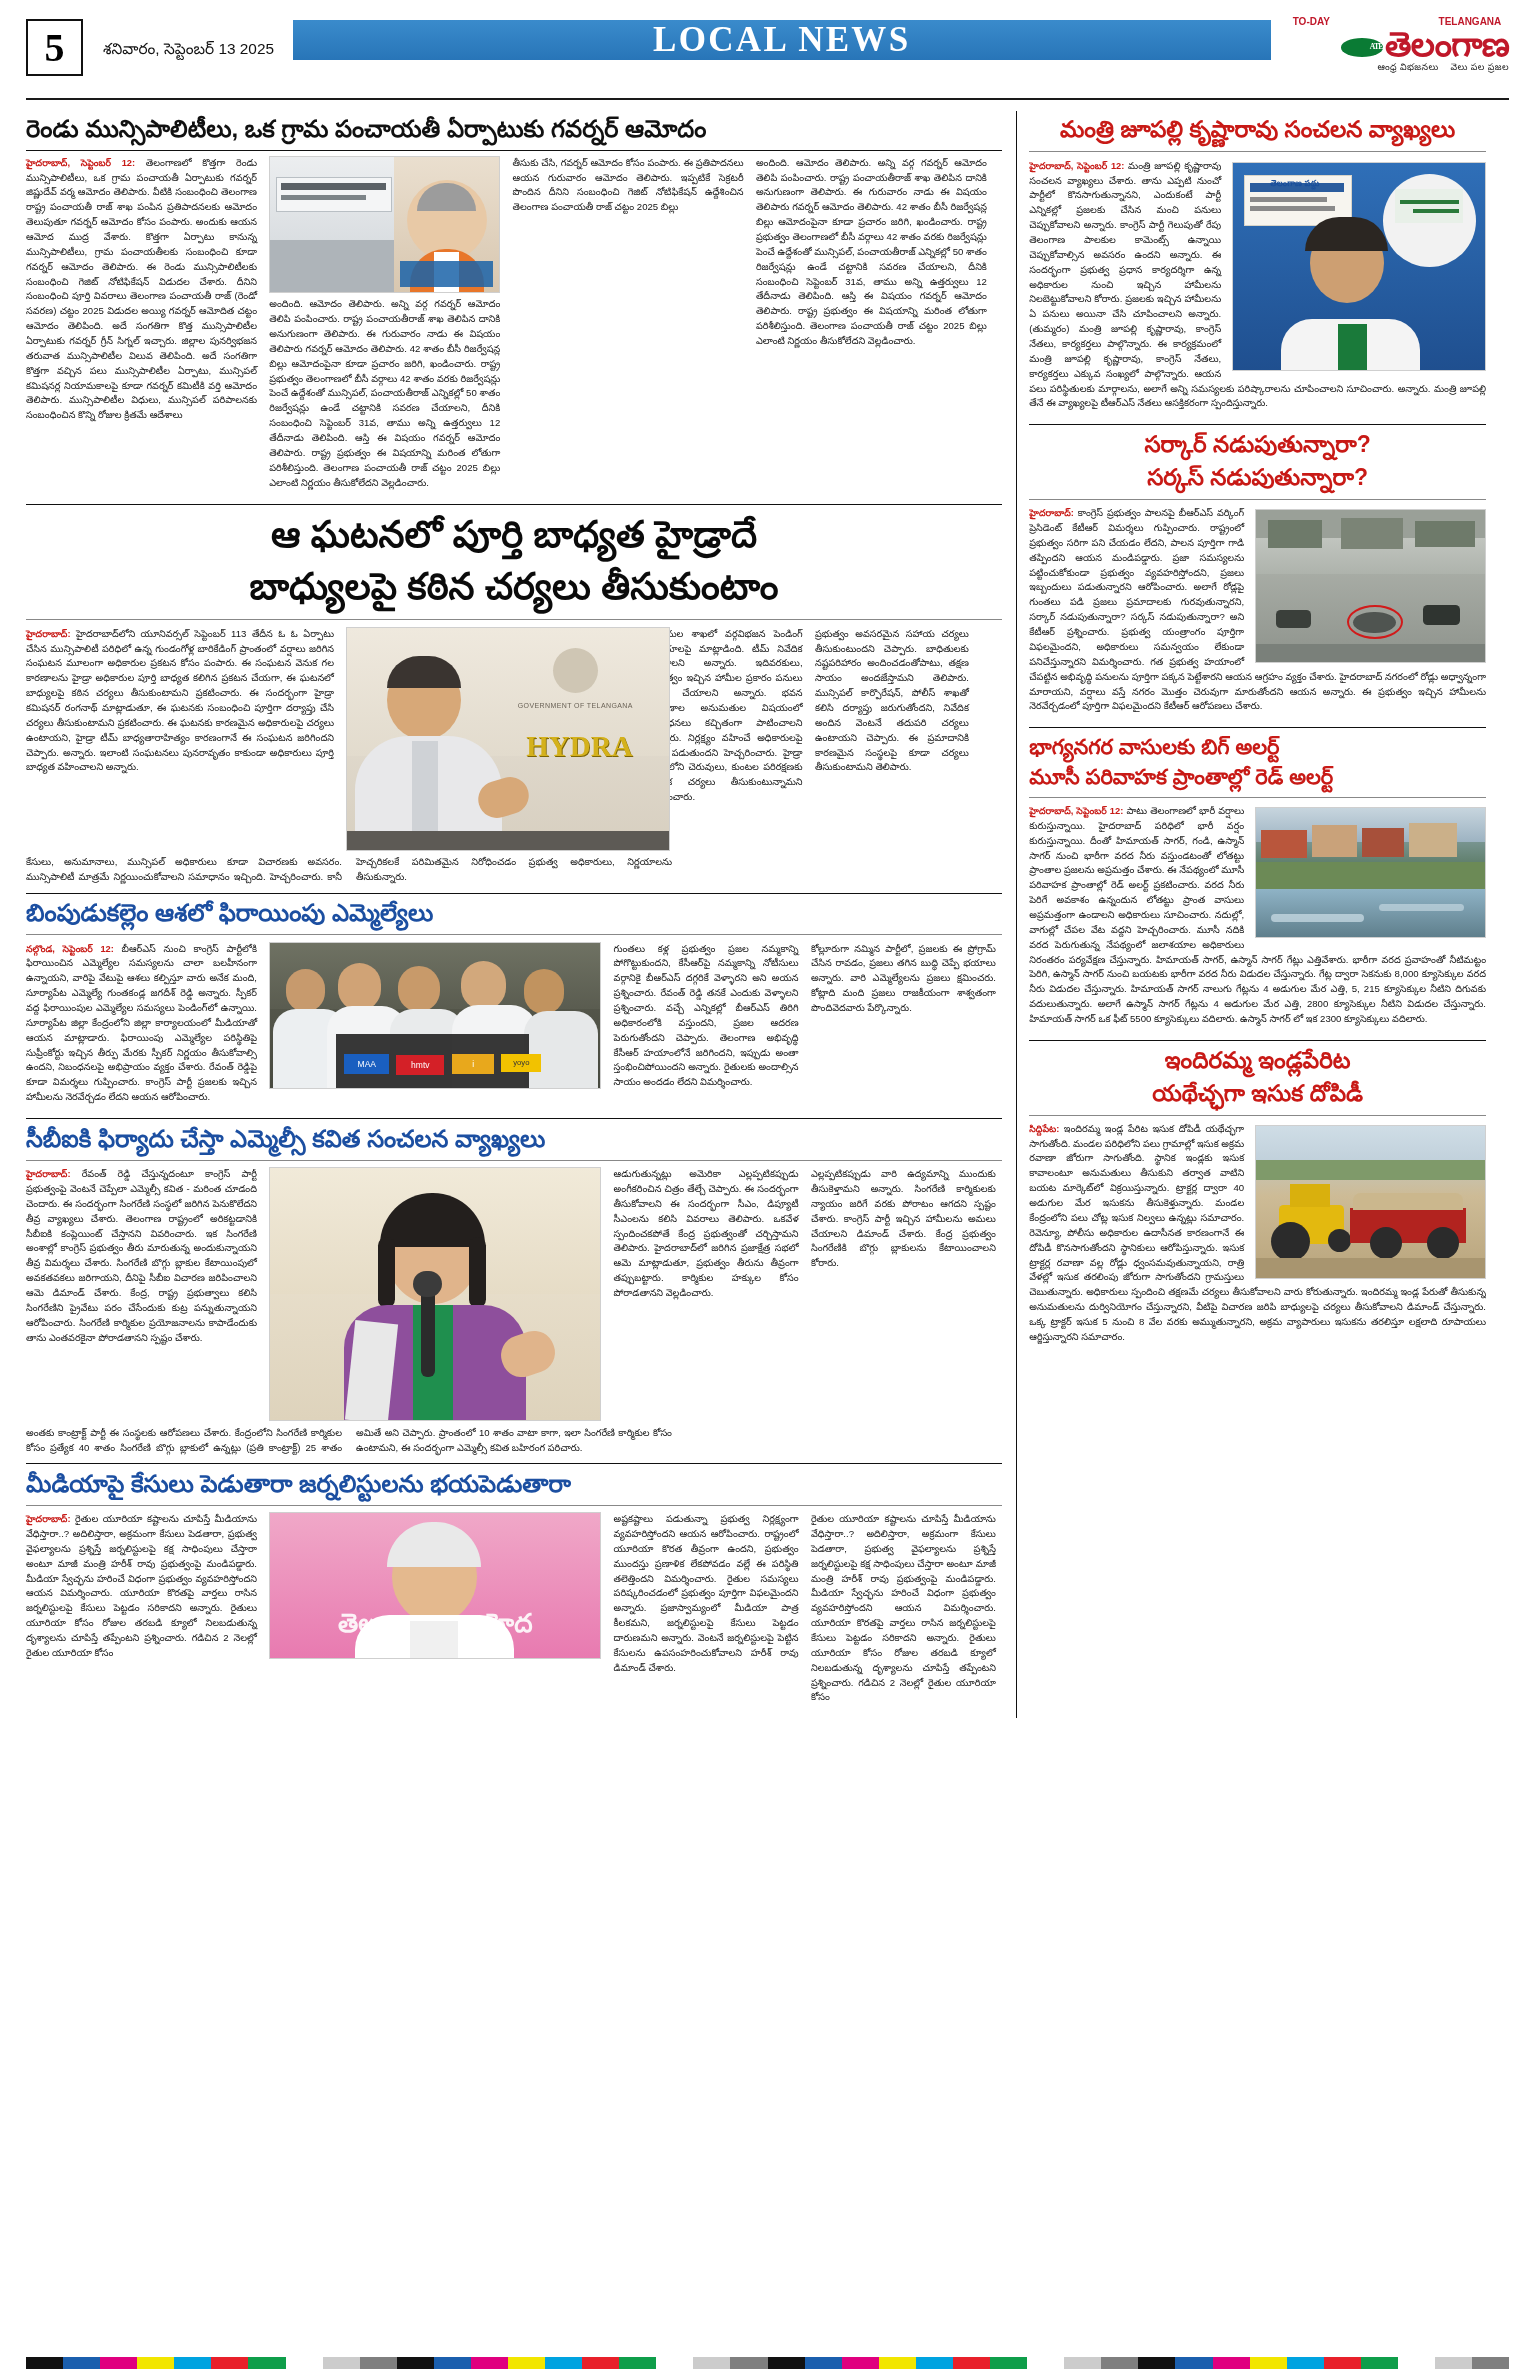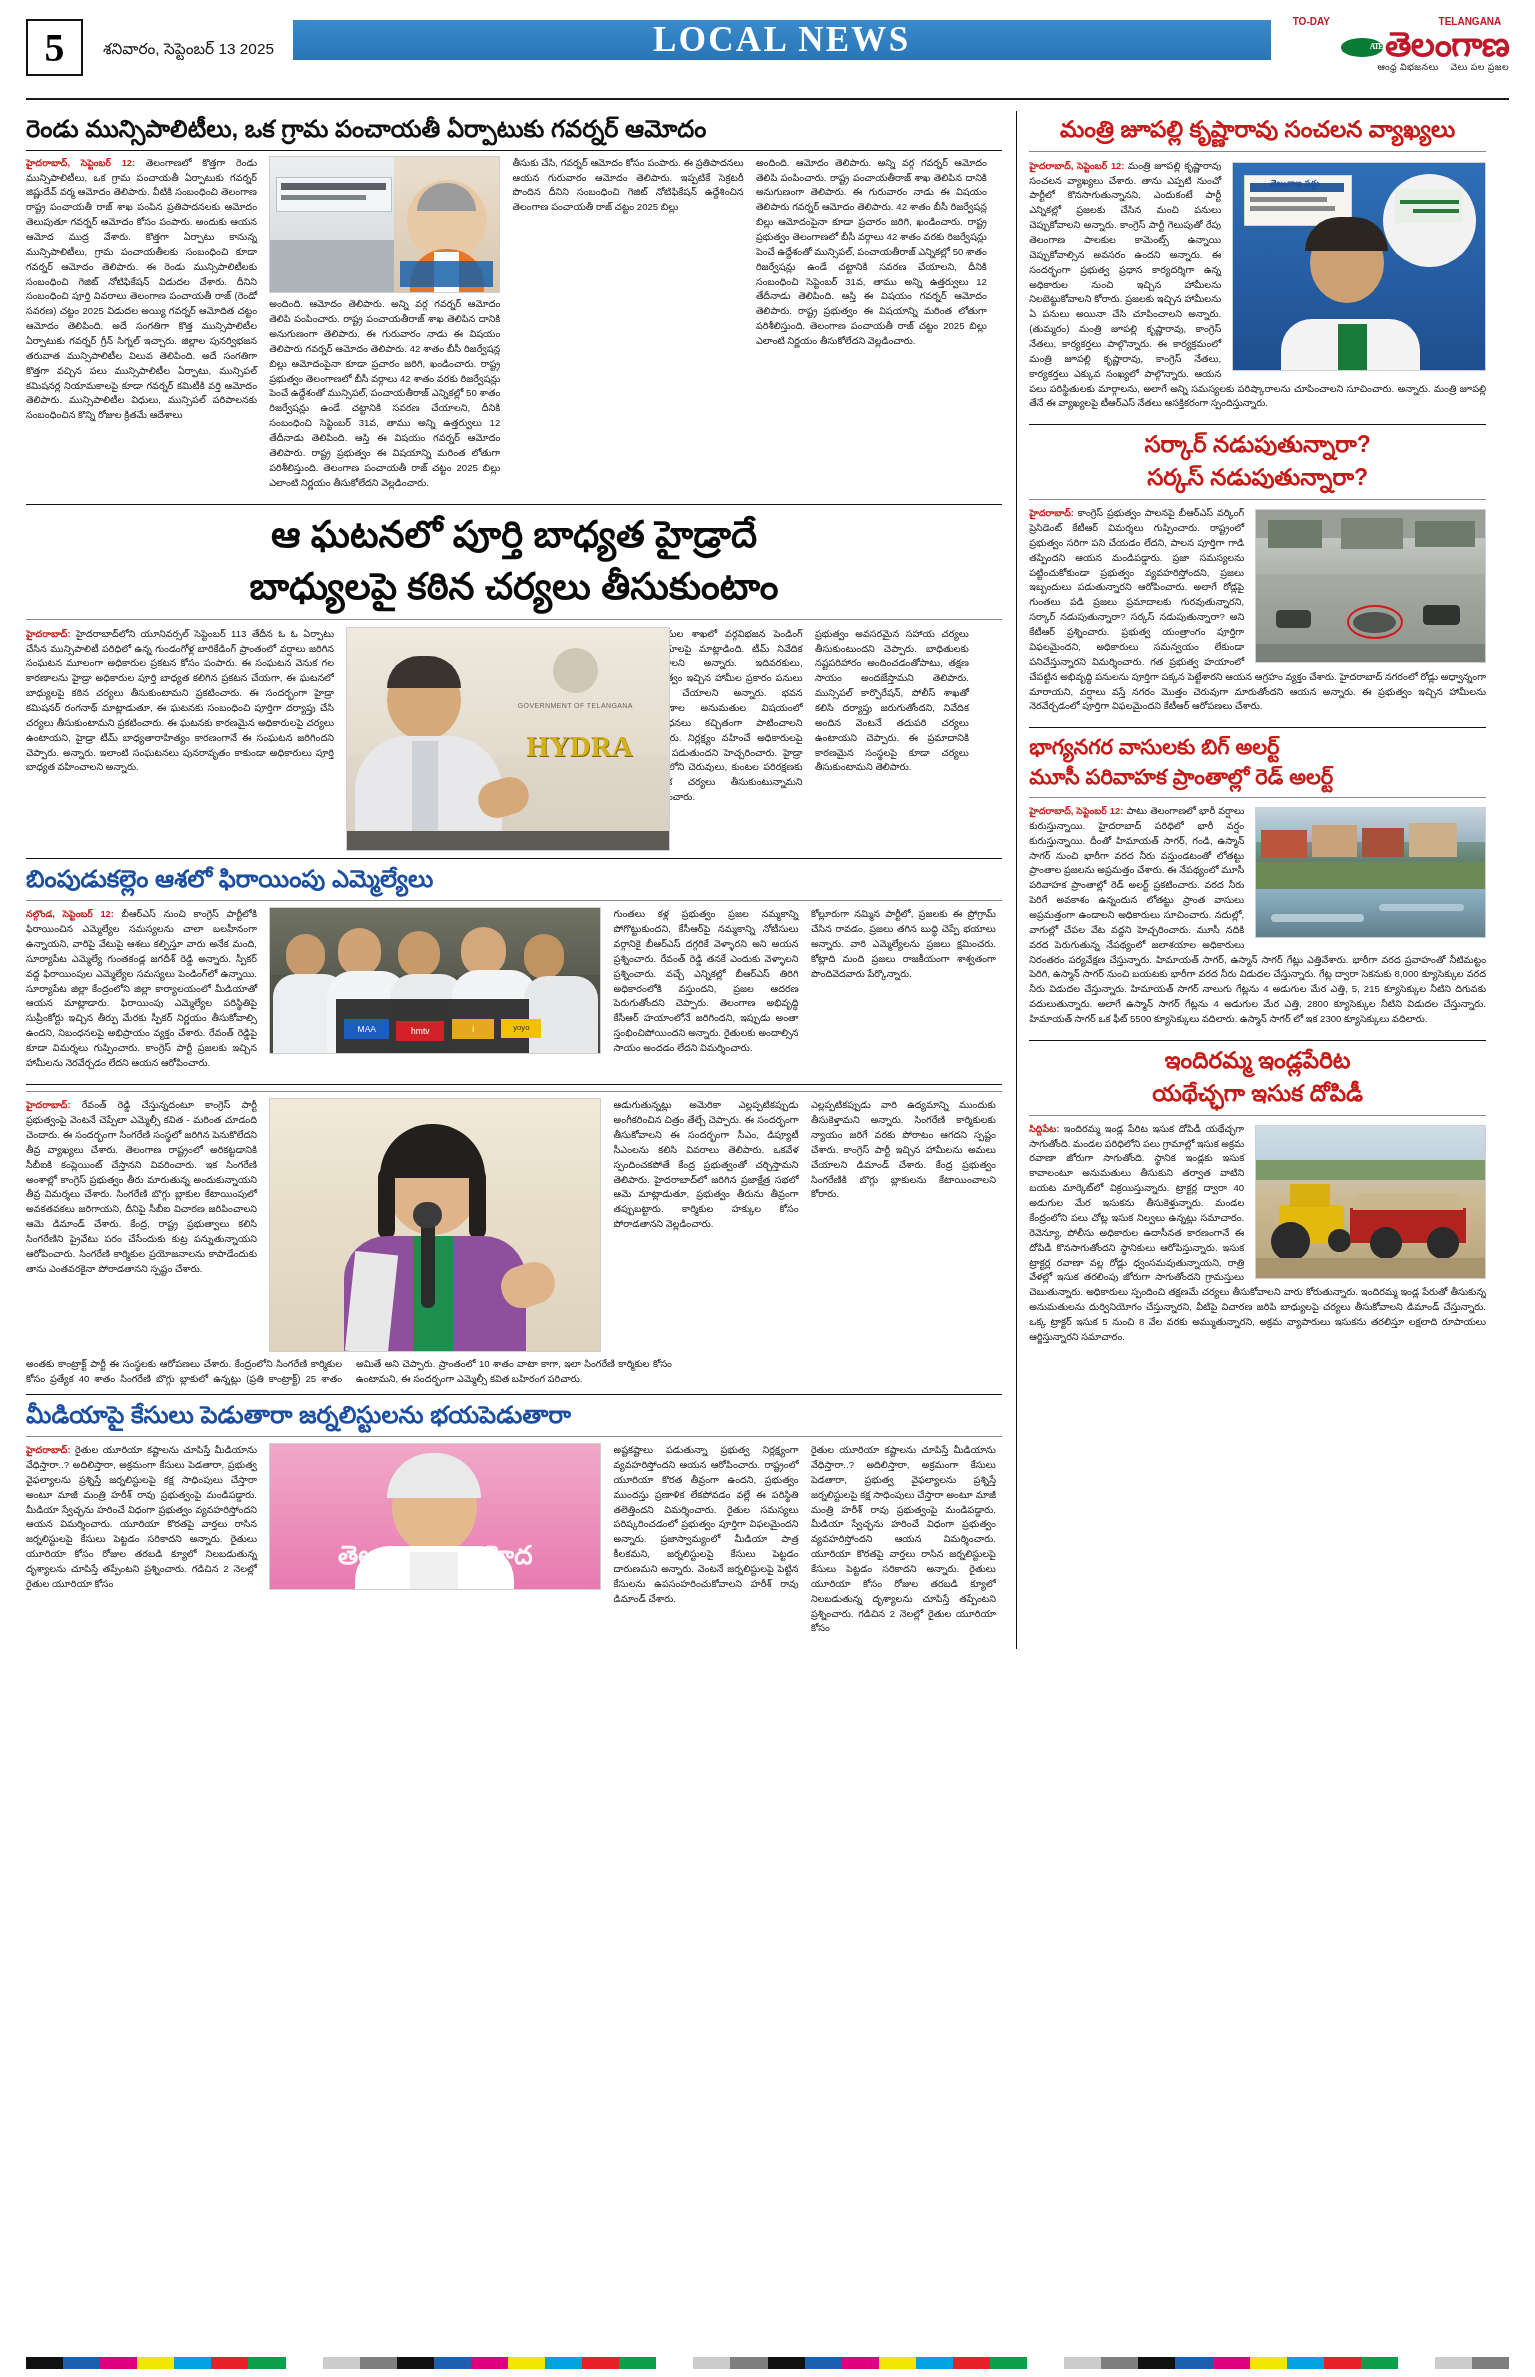--- a/index.html
+++ b/index.html
@@ -287,20 +287,23 @@
               <div style="position:absolute;left:0;bottom:0;width:100%;height:18.5px;background:#5d5a55;"></div>
             </div>
           </div>
           <div style="width:154px;">
             <p class="body">పరిశ్రమల శాఖలో వర్గవిభజన పెండింగ్ విషయాలపై మాట్లాడింది. టీమ్ నివేదిక చేయాలని అన్నారు. ఇదివరకులు, ప్రభుత్వం ఇచ్చిన హామీల ప్రకారం పనులు పూర్తి చేయాలని అన్నారు. భవన నిర్మాణాల అనుమతుల విషయంలో నిబంధనలు కచ్చితంగా పాటించాలని అన్నారు. నిర్లక్ష్యం వహించే అధికారులపై వేటు పడుతుందని హెచ్చరించారు. హైడ్రా పరిధిలోని చెరువులు, కుంటల పరిరక్షణకు ప్రత్యేక చర్యలు తీసుకుంటున్నామని వివరించారు.</p>
           </div>
           <div style="width:154px;">
             <p class="body">ప్రభుత్వం అవసరమైన సహాయ చర్యలు తీసుకుంటుందని చెప్పారు. బాధితులకు నష్టపరిహారం అందించడంతోపాటు, తక్షణ సాయం అందజేస్తామని తెలిపారు. మున్సిపల్ కార్పొరేషన్, పోలీస్ శాఖతో కలిసి దర్యాప్తు జరుగుతోందని, నివేదిక అందిన వెంటనే తదుపరి చర్యలు ఉంటాయని చెప్పారు. ఈ ప్రమాదానికి కారణమైన సంస్థలపై కూడా చర్యలు తీసుకుంటామని తెలిపారు.</p>
           </div>
         </div>
+        <div class="cols3" style="margin-top:4.6px;">
+          <p class="body">కేసులు, అనుమానాలు, మున్సిపల్ అధికారులు కూడా విచారణకు అవసరం. మున్సిపాలిటీ మాత్రమే నిర్ణయించుకోవాలని సమాధానం ఇచ్చింది. హెచ్చరించారు. కానీ హెచ్చరికలకే పరిమితమైన నిరోధించడం ప్రభుత్వ అధికారులు, నిర్ణయాలను తీసుకున్నారు.</p>
+        </div>
       </div>
 
       <div class="rule"></div>
 
       <div class="article">
         <h1 class="hl" style="color:#1c4fa1;">బింపుడుకల్లెం ఆశలో ఫిరాయింపు ఎమ్మెల్యేలు</h1>
         <div class="rule-thin"></div>
         <div style="display:flex; gap:12.3px;">
           <div style="width:231px;">
             <p class="body">
@@ -337,20 +340,21 @@
           </div>
           <div style="width:185px;">
             <p class="body">కోల్లూరుగా నమ్మిన పార్టీలో, ప్రజలకు ఈ ప్రోగ్రామ్ చేసిన రావడం, ప్రజలు తగిన బుద్ధి చెప్పే భయాలు అన్నారు. వారి ఎమ్మెల్యేలను ప్రజలు క్షమించరు. కోట్లాది మంది ప్రజలు రాజకీయంగా శాశ్వతంగా పొందివెదవారు పేర్కొన్నారు.</p>
           </div>
         </div>
       </div>
 
       <div class="rule"></div>
 
       <div class="article">
+        <h1 class="hl" style="color:#1c4fa1;">సీబీఐకి ఫిర్యాదు చేస్తా ఎమ్మెల్సీ కవిత సంచలన వ్యాఖ్యలు</h1>
         <div class="rule-thin"></div>
         <div style="display:flex; gap:12.3px;">
           <div style="width:231px;">
             <p class="body">
               <span class="dateline">హైదరాబాద్:</span>
               <span>రేవంత్ రెడ్డి చేస్తున్నదంటూ కాంగ్రెస్ పార్టీ ప్రభుత్వంపై వెంటనే చెప్పేలా ఎమ్మెల్సీ కవిత - మరింత చూడంది చెందారు. ఈ సందర్భంగా సింగరేణి సంస్థలో జరిగిన పెనుకొలేదని తీవ్ర వ్యాఖ్యలు చేశారు. తెలంగాణ రాష్ట్రంలో అరికట్టడానికి సీబీఐకి కంప్లెయింట్ చేస్తానని వివరించారు. ఇక సింగరేణి అంశాల్లో కాంగ్రెస్ ప్రభుత్వం తీరు మారుతున్న అందుకున్నాయని తీవ్ర విమర్శలు చేశారు. సింగరేణి బొగ్గు బ్లాకుల కేటాయింపులో అవకతవకలు జరిగాయని, దీనిపై సీబీఐ విచారణ జరిపించాలని ఆమె డిమాండ్ చేశారు. కేంద్ర, రాష్ట్ర ప్రభుత్వాలు కలిసి సింగరేణిని ప్రైవేటు పరం చేసేందుకు కుట్ర పన్నుతున్నాయని ఆరోపించారు. సింగరేణి కార్మికుల ప్రయోజనాలను కాపాడేందుకు తాను ఎంతవరకైనా పోరాడతానని స్పష్టం చేశారు.</span>
             </p>
           </div>
           <div style="width:332px;">
             <div class="photo" style="width:332px;height:254px;">

